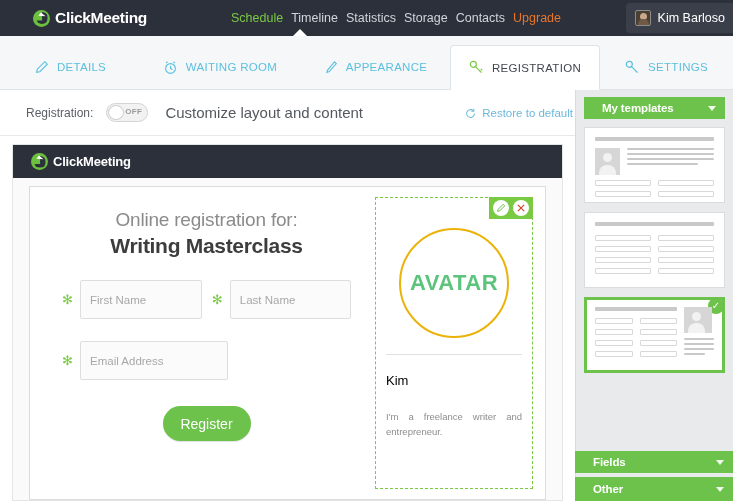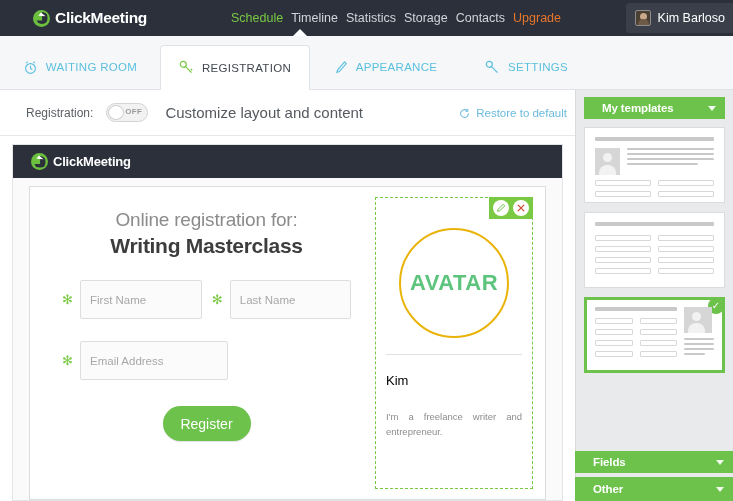--- a/index.html
+++ b/index.html
@@ -210,21 +210,21 @@
     color: #9b9b9b;
     letter-spacing: 0.4px;
   }
   .toolbar-title {
     font-size: 15px;
     color: #54595f;
     margin-left: 17px;
   }
   .restore {
     position: absolute;
-    right: 8px;
+    right: 2px;
     display: flex;
     align-items: flex-end;
     gap: 6px;
     font-size: 11.5px;
     color: #6bb9dd;
     cursor: pointer;
   }
 
   
   .canvaswrap {
@@ -490,43 +490,49 @@
 
   <div class="userbox">
     <div class="user-avatar"></div>
     <span class="user-name">Kim Barloso</span>
   </div>
 
   <div class="nav-caret"></div>
 </div>
 
 <div class="tabsrow">
+  <div class="tab tab-details">
+    <svg class="tab-ico" viewBox="0 0 16 16">
+      <path d="M11.5 1.8l2.7 2.7-8 8-3.4.7.7-3.4z" fill="none" stroke="#5bc0de" stroke-width="1.2"></path>
+    </svg>
+    <span>DETAILS</span>
+  </div>
 
   <div class="tab tab-waiting">
     <svg class="tab-ico" viewBox="0 0 16 16">
       <circle cx="8" cy="9" r="5.2" fill="none" stroke="#5bc0de" stroke-width="1.2"></circle>
       <path d="M8 6v3l2 1.4" fill="none" stroke="#5bc0de" stroke-width="1.2"></path>
       <path d="M3.2 3.3L5 1.8M12.8 3.3L11 1.8" stroke="#5bc0de" stroke-width="1.2" fill="none"></path>
     </svg>
     <span>WAITING ROOM</span>
   </div>
 
+  <div class="tab tab-appearance">
+    <svg class="tab-ico" viewBox="0 0 16 16">
+      <path d="M12.3 1.9l1.9 1.9-7.5 8.6-2.6.9.8-2.6z" fill="none" stroke="#5bc0de" stroke-width="1.2"></path>
+    </svg>
+    <span>APPEARANCE</span>
+  </div>
+
   <div class="tab tab-registration active">
     <svg class="tab-ico" viewBox="0 0 16 16">
       <circle cx="4.6" cy="4.6" r="3.2" fill="none" stroke="#7ac943" stroke-width="1.3"></circle>
       <path d="M7 7l6.4 6.4M11 11.2l1.5 1.5M12.6 9.6l1.5 1.5" fill="none" stroke="#7ac943" stroke-width="1.3"></path>
     </svg>
     <span>REGISTRATION</span>
-  </div>
-
-  <div class="tab tab-appearance">
-    <svg class="tab-ico" viewBox="0 0 16 16">
-      <path d="M12.3 1.9l1.9 1.9-7.5 8.6-2.6.9.8-2.6z" fill="none" stroke="#5bc0de" stroke-width="1.2"></path>
-    </svg>
-    <span>APPEARANCE</span>
   </div>
 
   <div class="tab tab-settings">
     <svg class="tab-ico" viewBox="0 0 16 16">
       <circle cx="4.6" cy="4.6" r="3.2" fill="none" stroke="#5bc0de" stroke-width="1.3"></circle>
       <path d="M7 7l6.4 6.4M11 11.2l1.5 1.5" fill="none" stroke="#5bc0de" stroke-width="1.3"></path>
     </svg>
     <span>SETTINGS</span>
   </div>
 </div>

